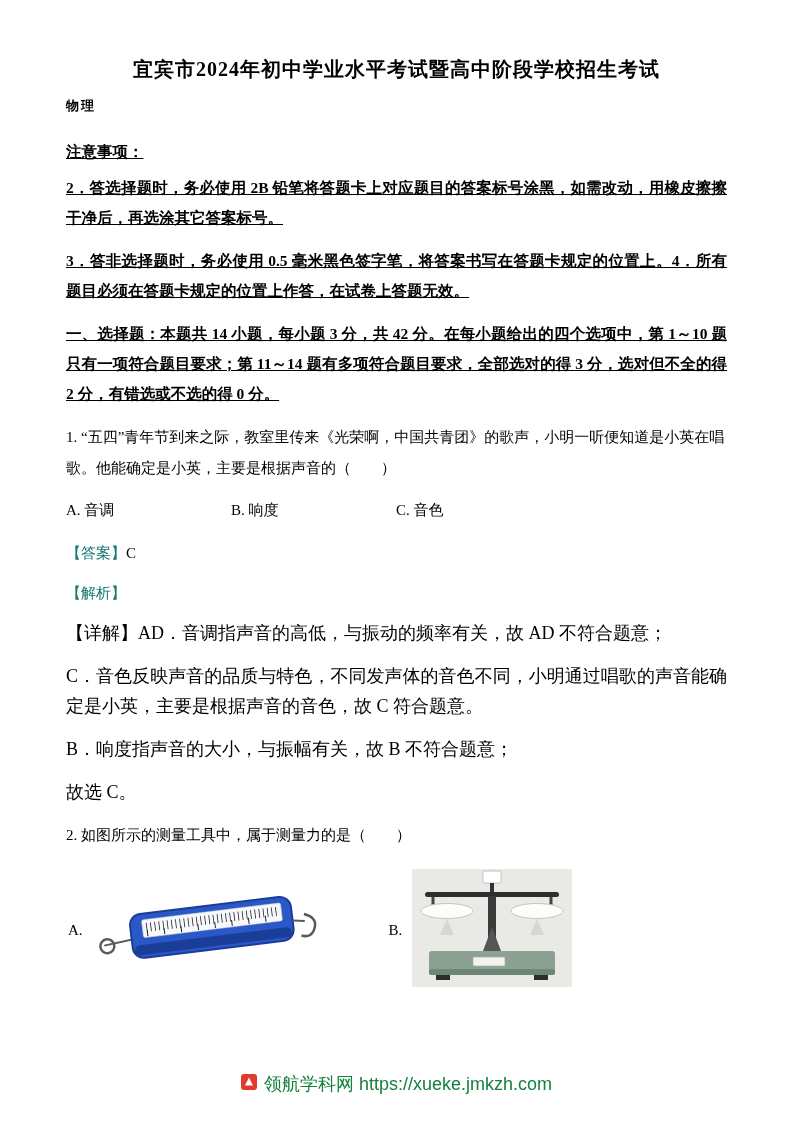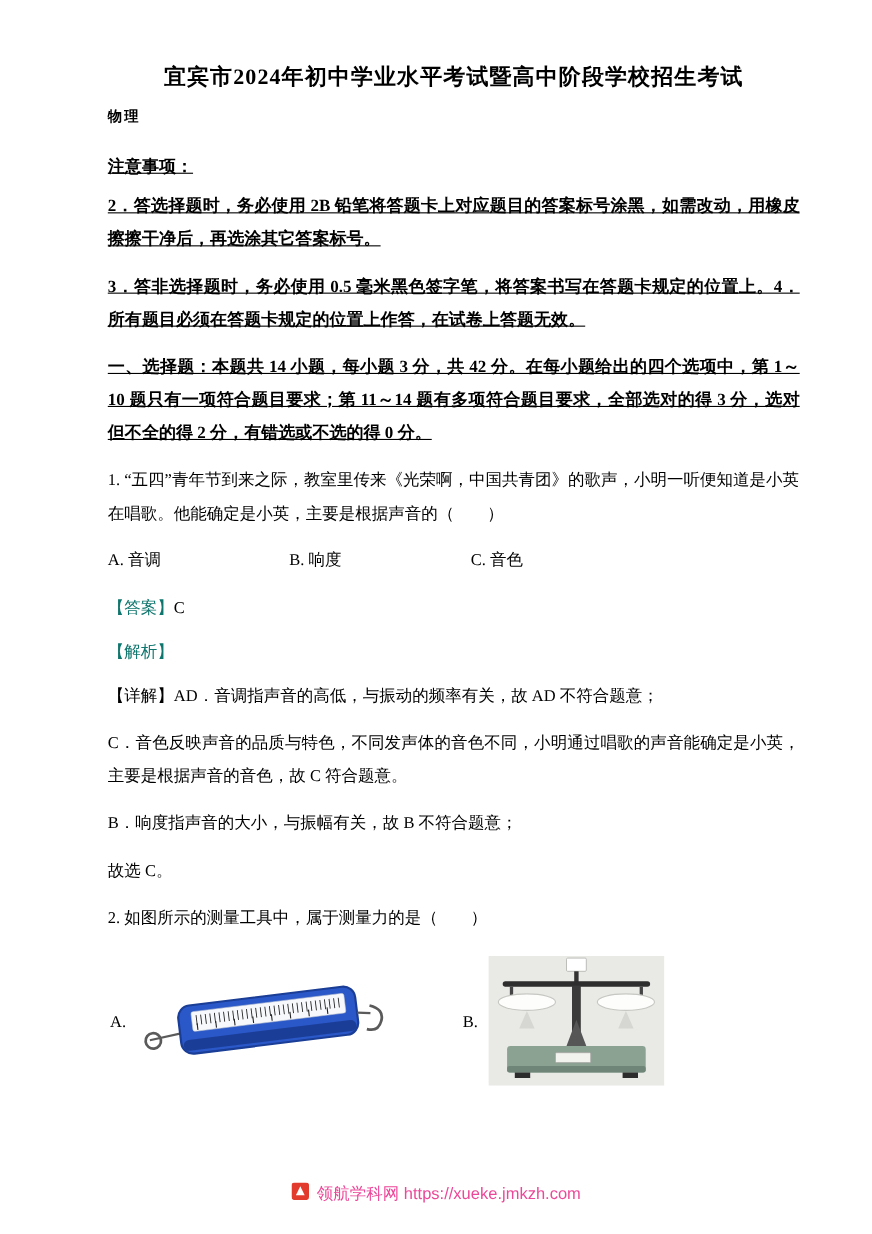--- a/index.html
+++ b/index.html
@@ -6,38 +6,37 @@
   html, body { margin: 0; padding: 0; background: #ffffff; }
   .page {
     position: relative;
     width: 793px;
     height: 1122px;
     margin: 0 auto;
     background: #ffffff;
     overflow: hidden;
     font-family: "Liberation Serif", "DejaVu Serif", serif;
     color: #000;
-    padding-left: 32px;
   }
   .content { padding: 56px 66px 0 66px; }
 
   .title {
     text-align: center;
     font-size: 20px;
     font-weight: 700;
     margin: 0 0 14px 0;
     letter-spacing: 1px;
   }
   .subject {
     font-size: 13px;
     font-weight: 700;
     margin: 0 0 22px 0;
     letter-spacing: 2px;
   }
-  .para { font-size: 15px; line-height: 30px; margin: 0 0 13px 0; text-align: justify; }
+  .para { font-size: 18px; line-height: 30px; margin: 0 0 13px 0; text-align: justify; }
   .bold { font-weight: 700; font-size: 15.5px; text-decoration: underline; }
   .notice-heading { margin-bottom: 6px; }
 
   .q-stem { font-size: 15px; line-height: 31px; margin: 4px 0 12px 0; }
 
   .options-row {
     display: grid;
     grid-template-columns: 165px 165px 163px 1fr;
     font-size: 15px;
     line-height: 28px;
@@ -59,22 +58,22 @@
   .footer {
     position: absolute;
     left: 0; right: 0;
     bottom: 26px;
     display: flex;
     justify-content: center;
     align-items: center;
     gap: 7px;
   }
   .footer-text {
-    color: #ec4899;
-    font-size: 15px;
+    color: #15803d;
+    font-size: 18px;
     font-family: "Liberation Sans", "DejaVu Sans", sans-serif;
   }
 </style>
 </head>
 <body>
 
 <div class="page">
   <div class="content">
 
     <div class="title">宜宾市2024年初中学业水平考试暨高中阶段学校招生考试</div>

